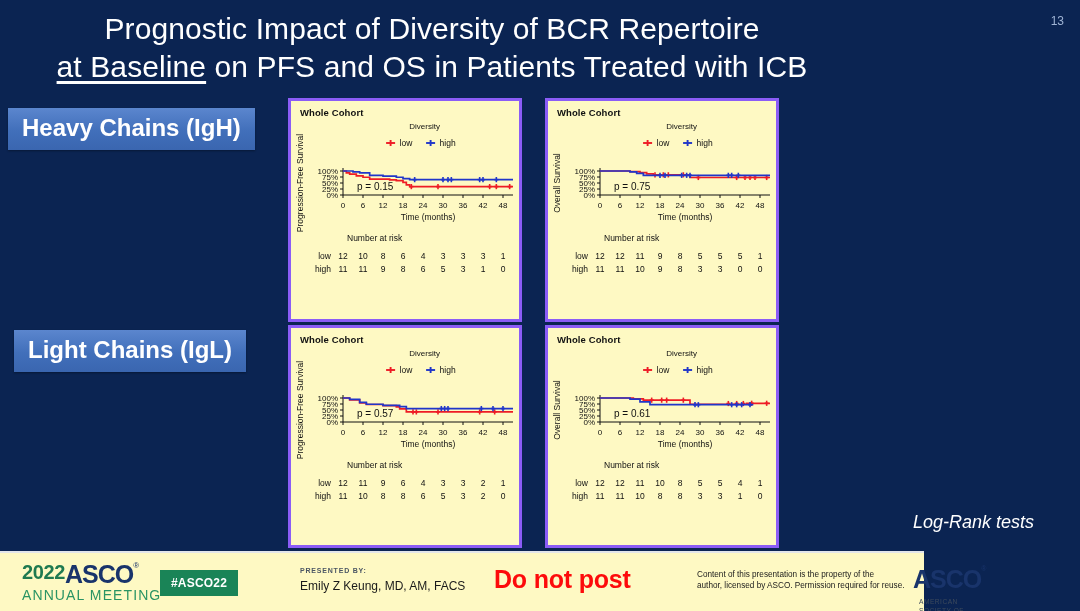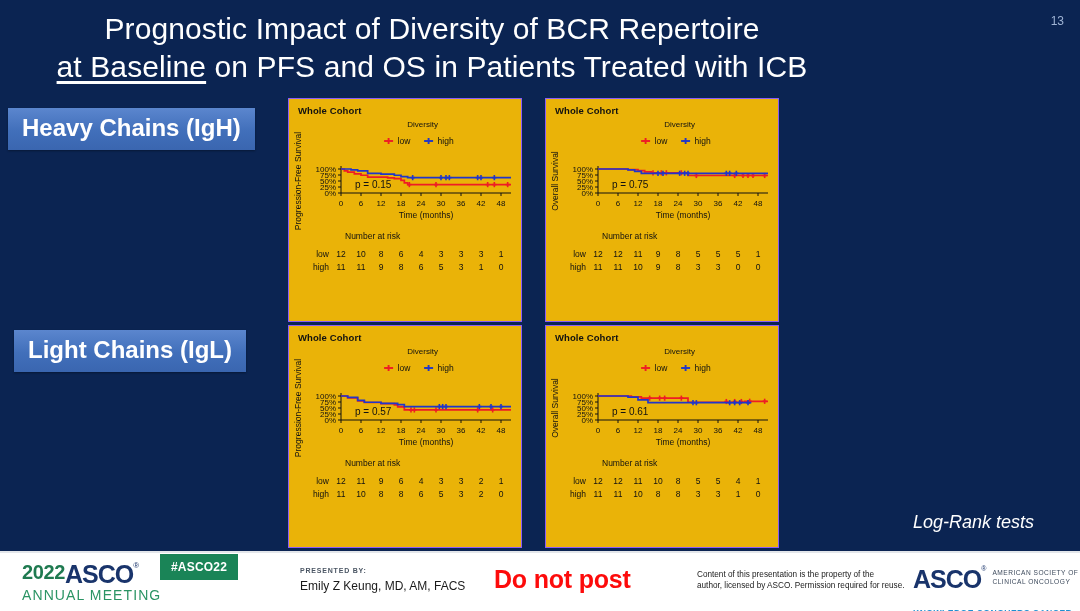--- a/index.html
+++ b/index.html
@@ -31,22 +31,22 @@
     color:#fff;font-size:24px;font-weight:700;
     padding:6px 14px 8px 14px;
     box-shadow:0 1px 2px rgba(0,0,0,.35);
     white-space:nowrap;
   }
   #chip-igh{left:8px;top:108px;}
   #chip-igl{left:14px;top:330px;}
 
   
   .panel{
-    position:absolute;background:#eab308;
-    border:1px solid #8b5cf6;
+    position:absolute;background:#fef9c3;
+    border:3px solid #8b5cf6;
     box-sizing:border-box;
   }
   #panel-igh-pfs{left:288px;top:98px;width:234px;height:224px;}
   #panel-igh-os {left:545px;top:98px;width:234px;height:224px;}
   #panel-igl-pfs{left:288px;top:325px;width:234px;height:223px;}
   #panel-igl-os {left:545px;top:325px;width:234px;height:223px;}
 
   .panel-title{
     position:absolute;left:9px;top:6px;
     font-size:9.5px;font-weight:700;color:#111;letter-spacing:.1px;
@@ -55,39 +55,39 @@
   svg{display:block;}
 
   
   .lognote{
     position:absolute;right:46px;top:512px;
     color:#ffffff;font-size:18px;font-style:italic;text-align:center;
   }
 
   
   .footer{
-    position:absolute;left:0;bottom:0;width:1080px;height:58px;
-    background:#ffffff;border-top:2px solid #e3e6ea;text-decoration:underline;
+    position:absolute;left:0;bottom:0;width:924px;height:58px;
+    background:#fef9c3;border-top:2px solid #e3e6ea;text-decoration:underline;
   }
   .f-asco-left{position:absolute;left:22px;top:9px;line-height:1;}
   .f-asco-left .row1{font-size:0;}
   .f-asco-left .yr{
     font-size:20px;font-weight:700;color:#1f7a50;vertical-align:top;
     letter-spacing:-.4px;
   }
   .f-asco-left .asco{
     font-size:25px;font-weight:700;color:#19346b;letter-spacing:-1px;
     vertical-align:top;
   }
   .f-asco-left .reg{font-size:8px;color:#19346b;vertical-align:super;}
   .f-asco-left .row2{
     font-size:14px;color:#2a9464;letter-spacing:1.1px;margin-top:1px;
   }
   .hashtag{
-    position:absolute;left:160px;top:1px;
+    position:absolute;left:160px;top:17px;
     background:#1a8457;color:#fff;font-size:12px;font-weight:700;
     padding:6px 11px;letter-spacing:.2px;
   }
   .presented{position:absolute;left:300px;top:14px;}
   .presented .lbl{
     font-size:7px;font-weight:700;color:#4a5563;letter-spacing:.8px;
   }
   .presented .nm{font-size:12px;color:#1a1a1a;margin-top:5px;}
   .donotpost{
     position:absolute;left:494px;top:12px;

